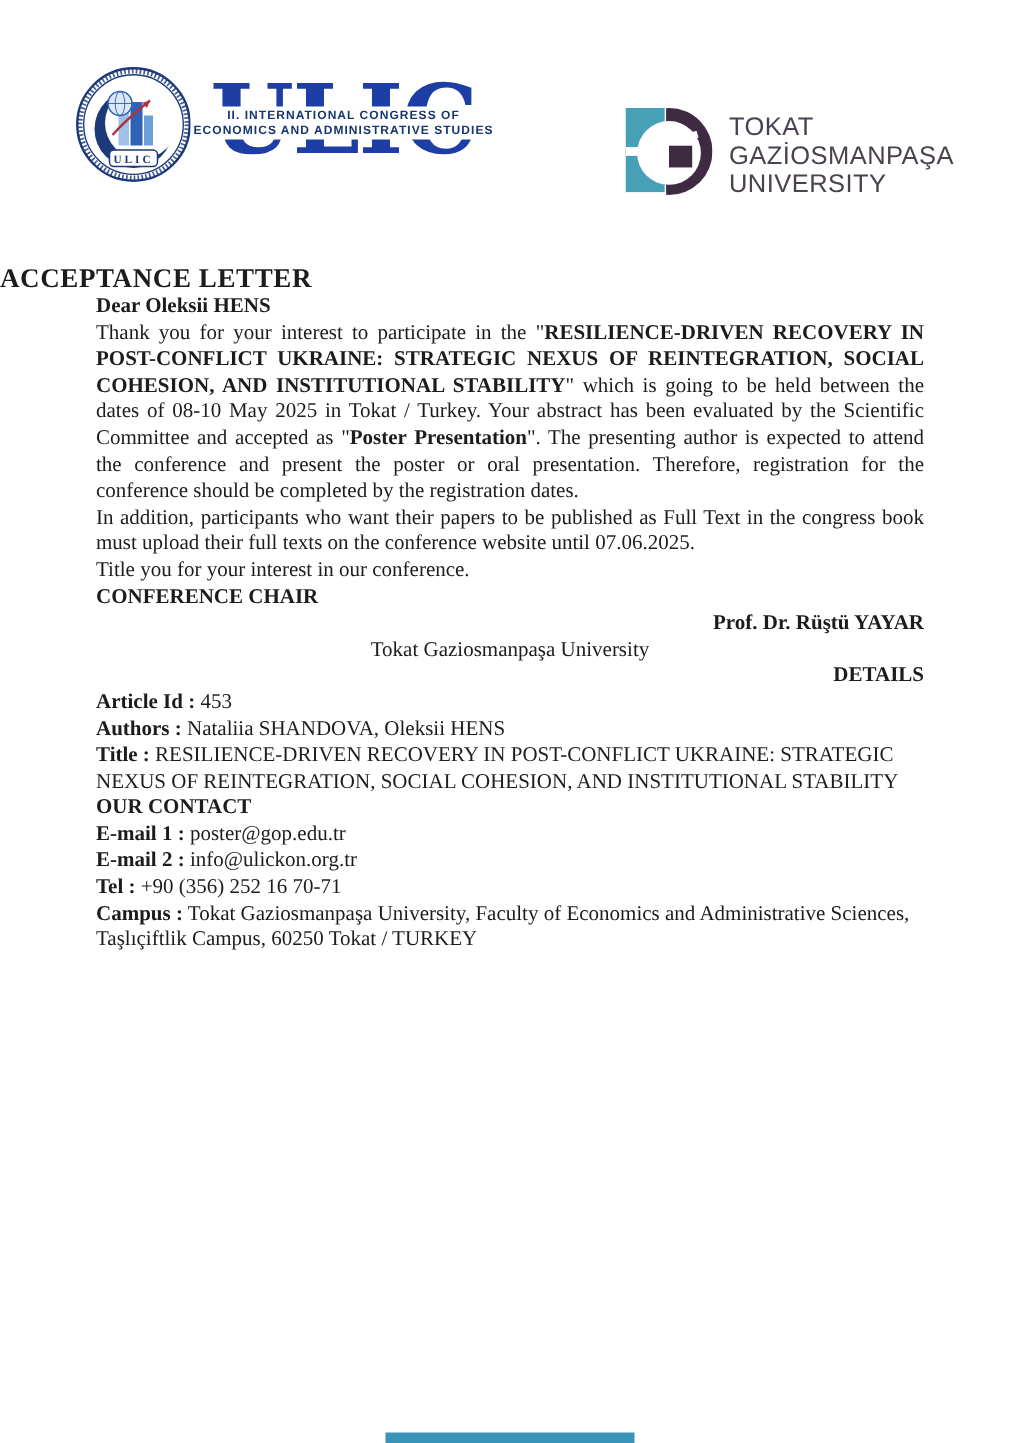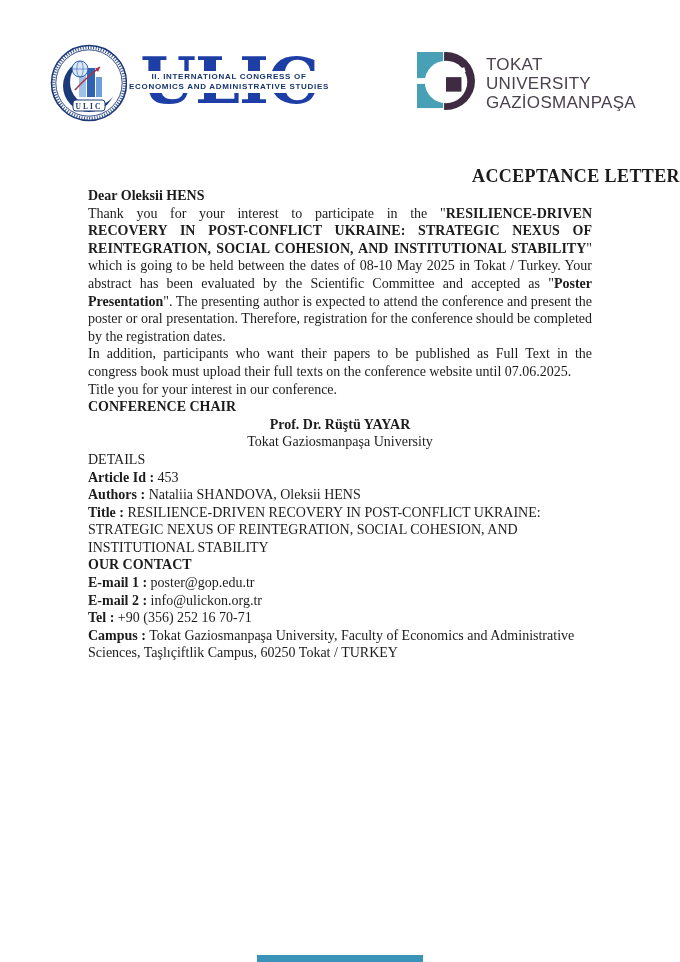--- a/index.html
+++ b/index.html
@@ -15,37 +15,37 @@
   .ulic-group { display: flex; align-items: flex-start; }
   .ulic-word { position: relative; width: 192px; height: 72px; margin-left: 5px; margin-top: 2px; }
   .ulic-big { font-family: "DejaVu Serif", serif; font-weight: 700; font-size: 64px;
               line-height: 70px; color: #1d3ea5; letter-spacing: -1px; text-align: center;
               user-select: none; }
   .ulic-band { position: absolute; left: -6px; right: -6px; top: 25px; height: 22px;
                background: #ffffff; display: flex; flex-direction: column; justify-content: center; }
   .ulic-band div { font-family: "Liberation Sans", sans-serif; font-weight: 700; font-size: 8px;
                    line-height: 10px; letter-spacing: 0.7px; color: #17356e; text-align: center;
                    white-space: nowrap; }
-  .tokat-group { display: flex; align-items: center; margin-top: 8px; }
+  .tokat-group { display: flex; align-items: center; margin-top: 28px; }
   .tokat-text { margin-left: 11px; font-family: "Liberation Sans", sans-serif;
                 font-size: 17px; line-height: 19px; color: #4a424e; letter-spacing: 0.3px; }
   
-  .doc-title { margin-top: 40px; text-align: right; font-size: 18px; font-weight: 700;
+  .doc-title { margin-top: 40px; text-align: left; font-size: 18px; font-weight: 700;
                letter-spacing: 0.4px; }
-  .content { padding: 0 88px; font-size: 14px; line-height: 17.6px; }
+  .content { padding: 0 64px; font-size: 14px; line-height: 17.6px; }
   .content p { margin: 0; }
   .salutation { margin-top: 17px; font-weight: 700; }
   .p1 { margin-top: 21px; text-align: justify; }
   .p2 { margin-top: 21px; text-align: justify; }
   .p3 { margin-top: 18px; }
   .b { font-weight: 700; }
   .chair-head { margin-top: 40px; text-align: left; font-weight: 700; }
-  .chair-name { margin-top: 21px; text-align: center; font-weight: 700; }
+  .chair-name { margin-top: 21px; text-align: right; font-weight: 700; }
   .chair-aff  { text-align: center; }
-  .details-head { margin-top: 76px; font-weight: 400; }
+  .details-head { margin-top: 76px; font-weight: 700; text-align: right; }
   .kv-first { margin-top: 8px; }
   .contact-head { margin-top: 45px; font-weight: 700; }
   .footer-bar { position: absolute; bottom: 0; left: 50%; transform: translateX(-50%);
                 width: 166px; height: 7px; background: #3a93b8; }
 </style>
 </head>
 <body>
 
 <div class="page">
 
@@ -87,22 +87,22 @@
           <rect x="0" y="0" width="28" height="60" fill="#ffffff"></rect>
           <rect x="0" y="0" width="27" height="27" fill="#47a0b5"></rect>
           <rect x="0" y="33" width="27" height="25" fill="#47a0b5"></rect>
           <circle cx="30" cy="31" r="22" fill="#ffffff"></circle>
           <rect x="28" y="19" width="22" height="5" fill="#ffffff" transform="rotate(-16 38 21)"></rect>
           <rect x="30" y="26" width="16" height="15" fill="#3e2b42"></rect>
         </svg>
       </span>
       <div class="tokat-text">
         <div>TOKAT</div>
+        <div>GAZİOSMANPAŞA</div>
         <div>UNIVERSITY</div>
-        <div>GAZİOSMANPAŞA</div>
       </div>
     </div>
 
   </div>
 
   <div class="doc-title">ACCEPTANCE LETTER</div>
 
   <div class="content">
 
     <p class="salutation">Dear Oleksii HENS</p>

